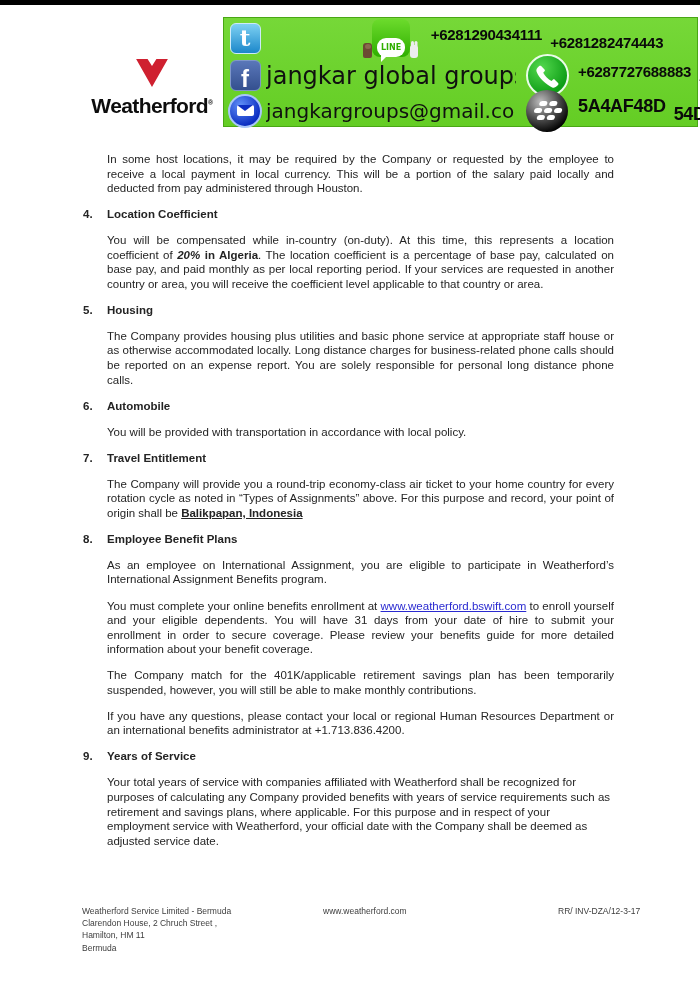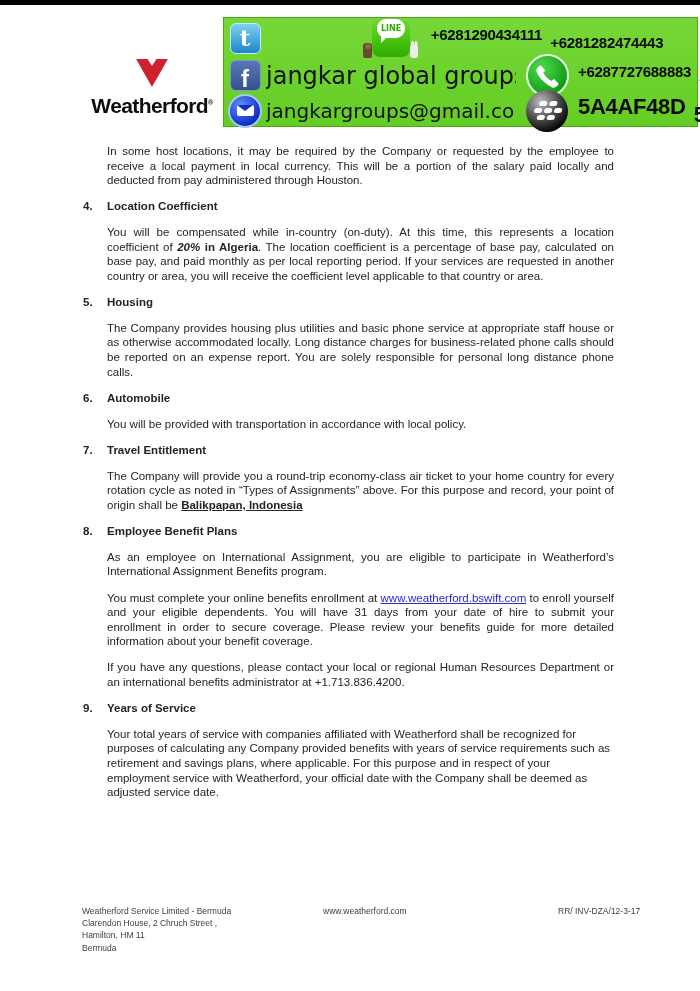--- a/index.html
+++ b/index.html
@@ -20,55 +20,55 @@
           display:flex;flex-direction:column;justify-content:space-around;padding:1px 0;}
   .brow{display:grid;grid-template-columns:42px 250px 62px 1fr;align-items:center;height:35px;}
   .icell{display:flex;align-items:center;justify-content:center;}
   .handle{font-family:"DejaVu Sans", sans-serif;color:#101010;white-space:nowrap;overflow:hidden;}
   .h-row1{font-size:25px;}
   .h-row2{font-size:24px;}
   .h-row3{font-size:20px;}
   .nums{display:flex;flex-direction:row;justify-content:center;line-height:17px;
         font-weight:bold;color:#0a0a0a;letter-spacing:-0.3px;}
   .nl{font-size:15px;white-space:nowrap;}
-  .nl.big{font-size:22px;}
+  .nl.big{font-size:18px;}
   .nl.ind{padding-left:8px;margin-top:8px;}
 
   
   .icon-sq{width:31px;height:31px;border-radius:6px;display:flex;align-items:center;justify-content:center;box-sizing:border-box;}
   .twitter{background:linear-gradient(#7ed1f3,#1b87ca);border:1px solid #cdeafa;}
   .tw-t{color:#fff;font-weight:bold;font-size:23px;font-family:"DejaVu Serif",serif;margin-top:-2px;}
   .facebook{background:linear-gradient(#5a77b9,#34508f);border:1px solid #7f97c9;}
   .fb-f{color:#fff;font-weight:bold;font-size:24px;margin-top:6px;font-family:"Liberation Sans",sans-serif;}
   
   .email{width:34px;height:34px;border-radius:50%;background:radial-gradient(circle at 35% 30%,#5f8ff7,#0c2ec2 72%);
          border:2px solid #a9c6f8;display:flex;align-items:center;justify-content:center;box-sizing:border-box;}
   .env{width:17px;height:11px;background:#fff;border-radius:2px;position:relative;overflow:hidden;}
   .env::before{content:"";position:absolute;left:0;top:0;
                border-left:8.5px solid transparent;border-right:8.5px solid transparent;border-top:6px solid #0c2ec2;}
   
   .line-icon{width:38px;height:38px;border-radius:8px;background:linear-gradient(#6cdb2c,#2fae00);
-             position:relative;display:flex;align-items:flex-start;justify-content:center;}
+             position:relative;display:flex;align-items:flex-end;justify-content:center;}
   .line-bubble{width:28px;height:19px;background:#fff;border-radius:9px;display:flex;align-items:center;justify-content:center;position:relative;}
   .line-bubble::after{content:"";position:absolute;left:4px;bottom:-5px;border:4px solid transparent;border-top-color:#fff;border-left-color:#fff;}
   .line-txt{color:#2fae00;font-size:8px;font-weight:bold;font-family:"DejaVu Sans",sans-serif;}
   .char-l{position:absolute;left:-9px;bottom:-1px;width:9px;height:15px;background:#6b4a32;border-radius:3px 3px 2px 2px;}
   .char-l::before{content:"";position:absolute;top:1px;left:1.5px;width:6px;height:5px;background:#8a6a4e;border-radius:50%;}
   .char-r{position:absolute;right:-8px;bottom:-1px;width:8px;height:13px;background:#ededed;border-radius:3px;}
   .char-r::before{content:"";position:absolute;top:-4px;left:1px;width:2.5px;height:6px;background:#ededed;border-radius:2px;box-shadow:3.5px 0 0 #ededed;}
   
   .whatsapp{width:43px;height:43px;border-radius:50%;background:radial-gradient(circle at 35% 30%,#53d84e,#0f9e17 72%);
             border:2px solid #eafbe9;display:flex;align-items:center;justify-content:center;box-sizing:border-box;}
   
   .bbm{width:42px;height:42px;border-radius:50%;background:radial-gradient(circle at 35% 28%,#bdbdbd,#4a4a4a 45%,#000 78%);position:relative;}
   .bb-beans{position:absolute;inset:0;transform:skewX(-10deg);}
   .bb{position:absolute;width:8px;height:5px;background:#fff;border-radius:2.5px;}
 
   
-  .doc{position:absolute;left:83px;top:144px;width:531px;font-size:11.5px;line-height:14.55px;color:#242424;}
+  .doc{position:absolute;left:83px;top:152px;width:531px;font-size:11.5px;line-height:14.55px;color:#242424;}
   .para{margin:0 0 11.5px 24px;text-align:justify;}
   .para.left{text-align:left;}
   .sec-head{display:flex;font-weight:bold;margin:0 0 11.5px 0;}
   .sec-num{width:24px;flex:0 0 24px;}
   .b{font-weight:bold;}
   .i{font-style:italic;}
   .u{text-decoration:underline;margin-top:20px;}
   .link{color:#2a2ad0;text-decoration:underline;cursor:pointer;}
 
   
@@ -183,20 +183,21 @@
         <span class="sec-num">7.</span>
         <span class="sec-title">Travel Entitlement</span>
       </div>
       <p class="para"><span>The Company will provide you a round-trip economy-class air ticket to your home country for every rotation cycle as noted in “Types of Assignments” above.  For this purpose and record, your point of origin shall be </span><span class="b u">Balikpapan, Indonesia</span></p>
       <div class="sec-head">
         <span class="sec-num">8.</span>
         <span class="sec-title">Employee Benefit Plans</span>
       </div>
       <p class="para"><span>As an employee on International Assignment, you are eligible to participate in Weatherford’s International Assignment Benefits program.</span></p>
       <p class="para"><span>You must complete your online benefits enrollment at </span><span class="link">www.weatherford.bswift.com</span><span>  to enroll yourself and your eligible dependents.  You will have 31 days from your date of hire to submit your enrollment in order to secure coverage.  Please review your benefits guide for more detailed information about your benefit coverage.</span></p>
+      <p class="para"><span>The Company match for the 401K/applicable retirement savings plan has been temporarily suspended, however, you will still be able to make monthly contributions.</span></p>
       <p class="para"><span>If you have any questions, please contact your local or regional Human Resources Department or an international benefits administrator at +1.713.836.4200.</span></p>
       <div class="sec-head">
         <span class="sec-num">9.</span>
         <span class="sec-title">Years of Service</span>
       </div>
       <p class="para left"><span>Your total years of service with companies affiliated with Weatherford shall be recognized for purposes of calculating any Company provided benefits with years of service requirements such as retirement and savings plans, where applicable.  For this purpose and in respect of your employment service with Weatherford, your official date with the Company shall be deemed as adjusted service date.</span></p>
     </div>
 
   <div class="footer">
     <div class="f-left">

